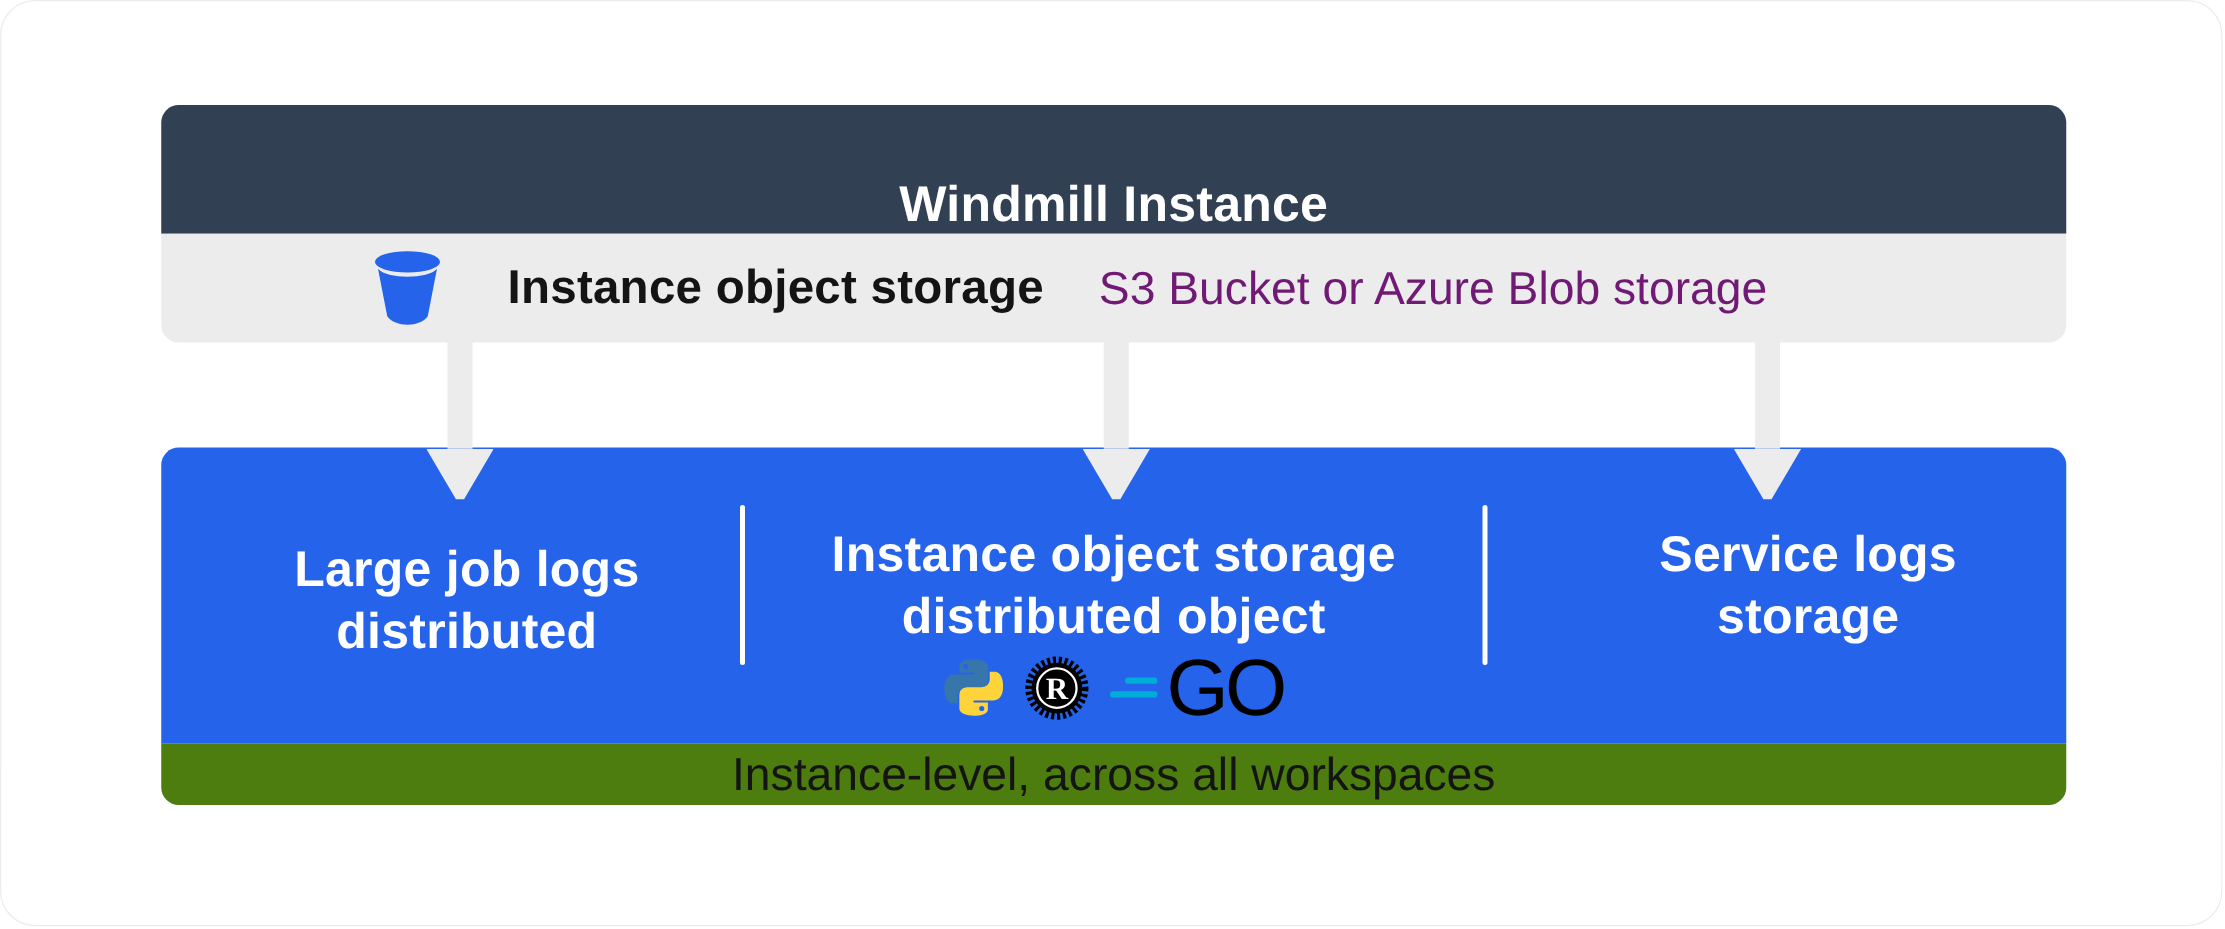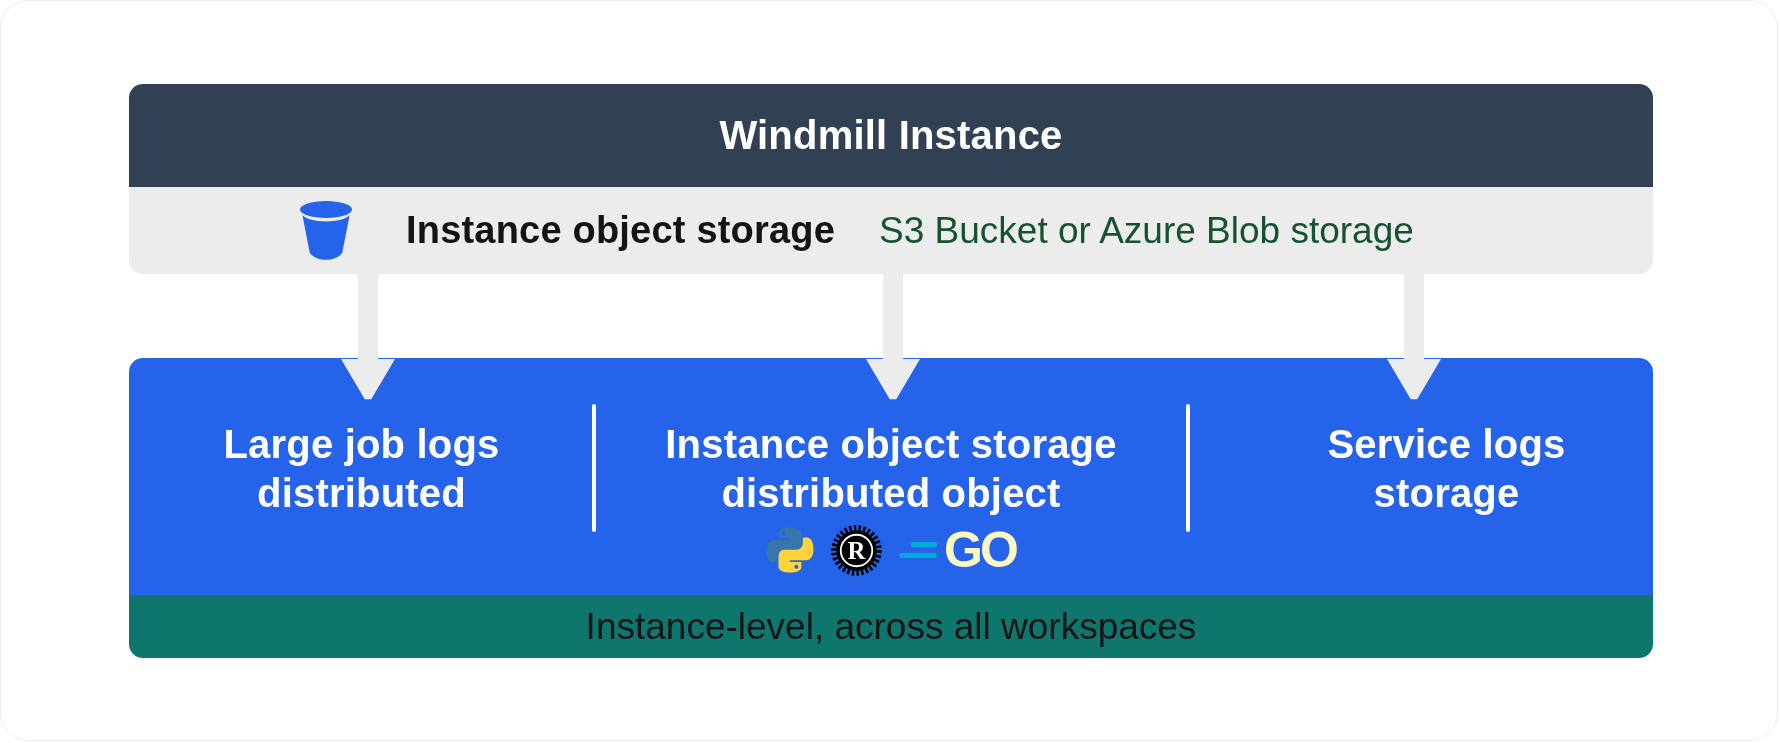--- a/index.html
+++ b/index.html
@@ -12,33 +12,33 @@
     position: relative; width: 1778px; height: 741px;
     background: #ffffff; border: 1px solid #ececec; border-radius: 28px;
     overflow: hidden; box-sizing: border-box;
   }
   .diagram { position: absolute; left: 128px; top: 83px; width: 1524px; }
 
   
   .header {
     height: 103px; background: #324054;
     border-radius: 14px 14px 0 0;
-    display: flex; align-items: center; justify-content: center;
+    display: flex; align-items: flex-end; justify-content: center;
   }
   .header-title { color: #ffffff; font-size: 40px; font-weight: 700; letter-spacing: 0.2px; }
 
   
   .storage-row {
     height: 87px; background: #ececed;
     border-radius: 0 0 14px 14px;
     display: flex; align-items: center;
   }
   .bucket-wrap { margin-left: 170px; width: 54px; height: 62px; flex: none; }
   .storage-label { margin-left: 53px; font-size: 38px; font-weight: 600; color: #141414; letter-spacing: 0.2px; }
-  .storage-sublabel { margin-left: 44px; font-size: 37px; font-weight: 400; color: #14532d; }
+  .storage-sublabel { margin-left: 44px; font-size: 37px; font-weight: 400; color: #701a75; }
 
   
   .gap { height: 84px; }
 
   
   .arrow { position: absolute; top: 189px; width: 54px; z-index: 5; }
   .arrow .shaft { width: 20px; height: 86px; background: #ececed; margin: 0 auto; }
   .arrow .head {
     width: 54px; height: 42px; background: #ececed;
     clip-path: polygon(0 0, 100% 0, 56% 96%, 44% 96%);
@@ -50,21 +50,21 @@
   
   .features-panel {
     position: relative; height: 237px; background: #2563eb;
     border-radius: 14px 14px 0 0; z-index: 1;
   }
   .col {
     position: absolute; top: 62px; text-align: center;
     color: #ffffff; font-size: 40px; font-weight: 700; line-height: 1.22;
     letter-spacing: 0.2px;
   }
-  .col-1 { left: 0;      width: 465px; }
+  .col-1 { left: 12px;      width: 465px; margin-top: 12px; }
   .col-2 { left: 465px;  width: 594px; }
   .col-3 { left: 1085px; width: 465px; }
   .divider {
     position: absolute; top: 46px; width: 4px; height: 128px;
     background: #ffffff; border-radius: 2px;
   }
   .divider-1 { left: 463px; }
   .divider-2 { left: 1057px; }
 
   .icons-row {
@@ -72,27 +72,27 @@
     display: flex; align-items: center; justify-content: center; gap: 16px;
   }
   .lang-icon { flex: none; display: flex; align-items: center; }
 
   .go-logo { display: flex; align-items: center; gap: 7px; }
   .go-lines { display: flex; flex-direction: column; align-items: flex-end; gap: 6px; }
   .go-line { height: 5px; background: #00add8; border-radius: 2.5px; }
   .go-line.l1 { width: 26px; }
   .go-line.l2 { width: 38px; }
   .go-text {
-    color: #fef9c3; font-size: 50px; font-weight: 700;
+    color: #000000; font-size: 64px; font-weight: 400;
     letter-spacing: -3px; line-height: 1;
   }
 
   
   .footer {
-    height: 63px; background: #0f766e;
+    height: 49px; background: #4d7c0f;
     border-radius: 0 0 14px 14px;
     display: flex; align-items: center; justify-content: center;
   }
   .footer-text { font-size: 37px; font-weight: 400; color: #141414; }
 </style>
 </head>
 <body>
 
 <div class="canvas">
   <div class="diagram">

